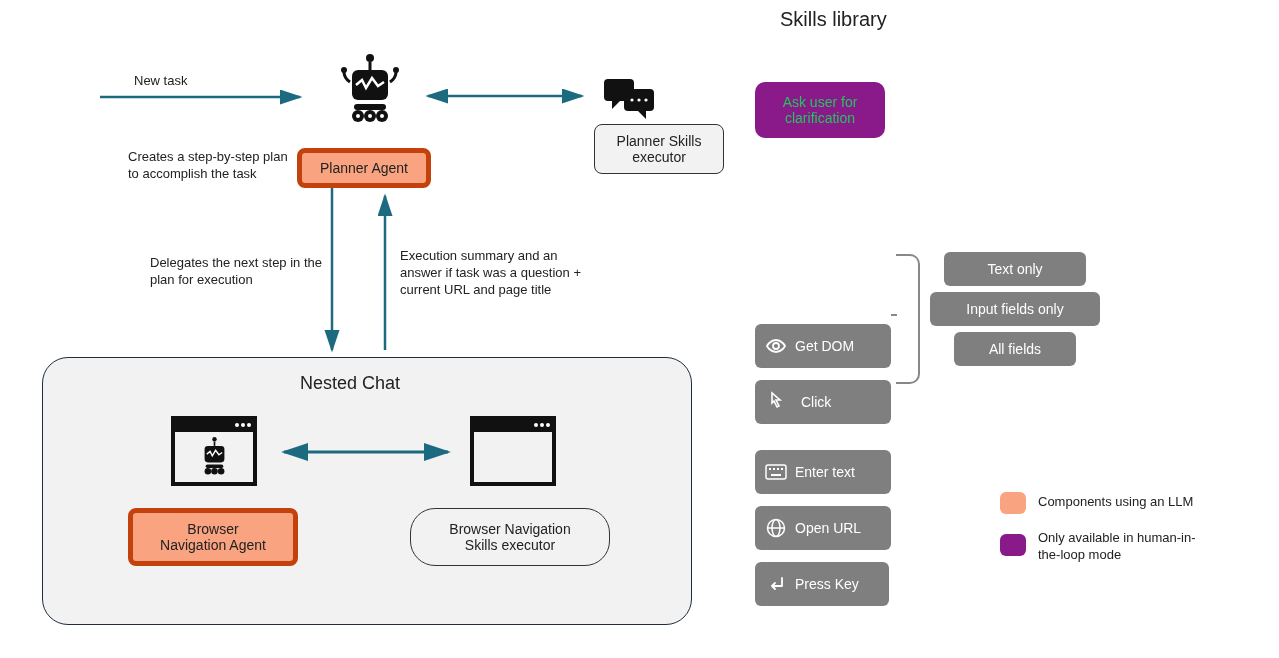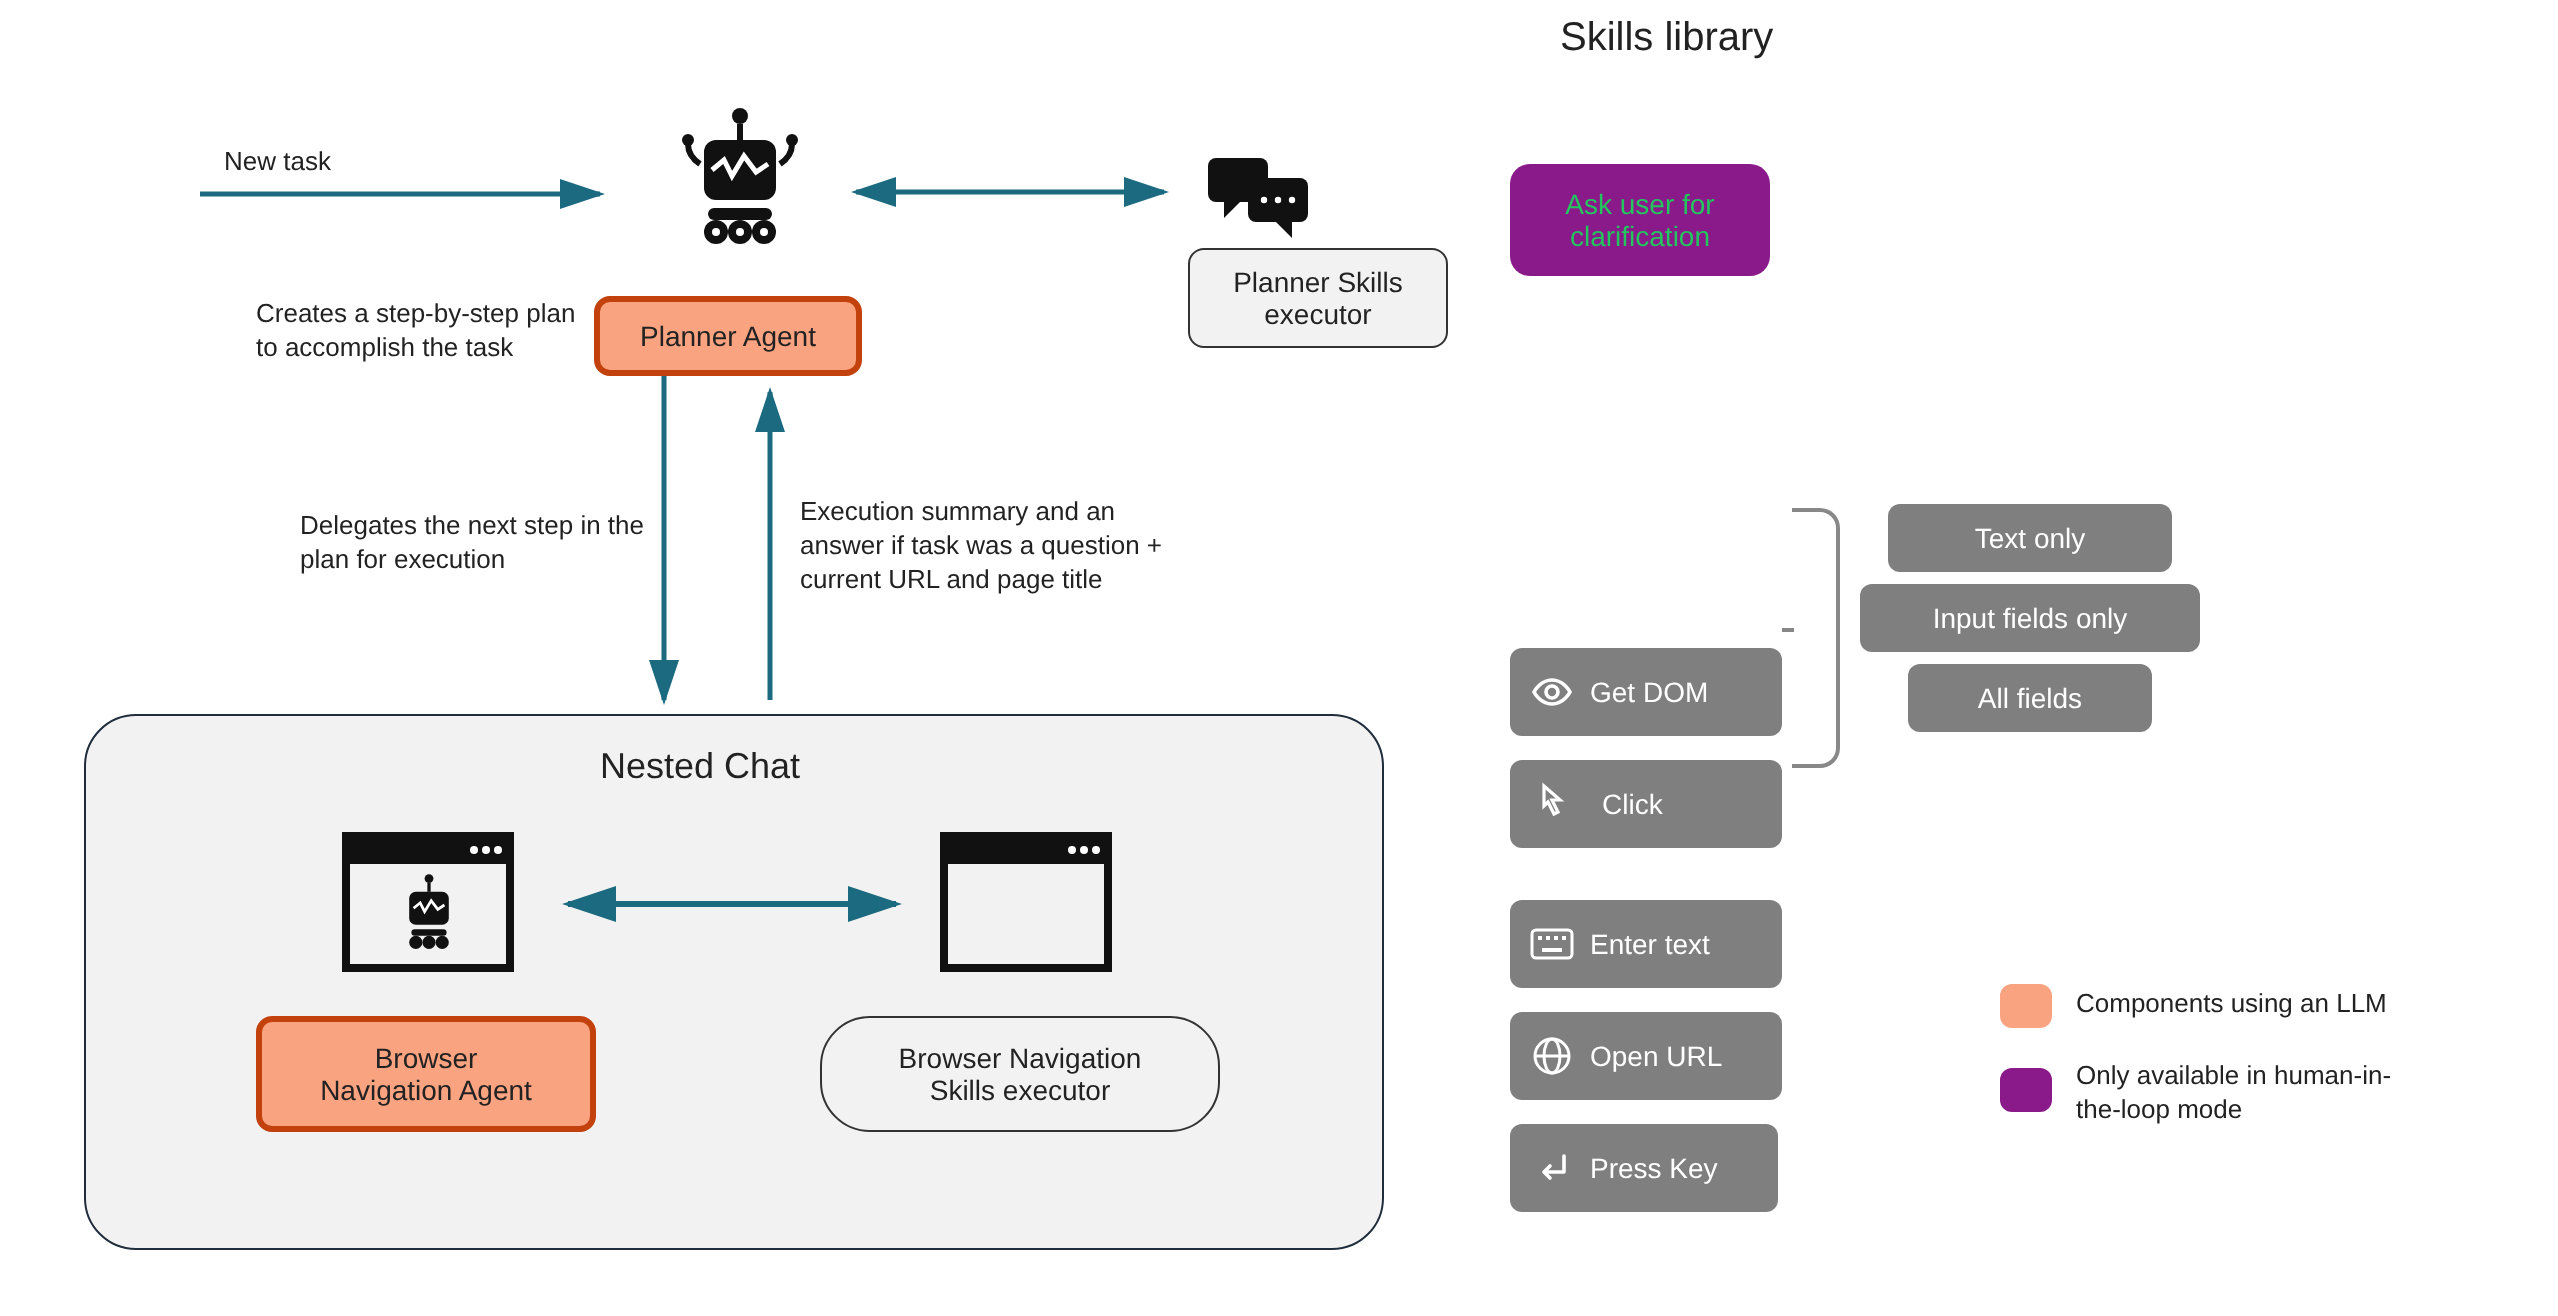--- a/index.html
+++ b/index.html
@@ -15,21 +15,21 @@
   }
   .abs { position: absolute; }
   .node {
     border-radius: 8px;
     display: flex;
     align-items: center;
     justify-content: center;
     text-align: center;
     padding: 6px 10px;
   }
-  .orange { background: #f9a381; border: 3px solid #c2410c; }
+  .orange { background: #f9a381; border: 5px solid #c2410c; }
   .grey-outline { background: #f2f2f2; border: 1px solid #333; }
   .purple { background: #8a1a8a; color: #22c55e; border-radius: 10px; }
   .grey-fill { background: #7f7f7f; color: #fff; border-radius: 6px; display:flex; align-items:center;margin-top:44px; }
   .grey-sub { background: #7f7f7f; color: #fff; border-radius: 6px; display:flex; align-items:center; justify-content:center; }
   .text-block { font-size: 13px; line-height: 1.3; }
   .nested-chat {
     border: 1.6px solid #1f2d3d;
     border-radius: 26px;
     background: #f2f2f2;
   }
@@ -42,21 +42,21 @@
     border-right: 2px solid #888;
     border-top-right-radius: 10px;
     border-bottom-right-radius: 10px;
   }
 </style>
 </head>
 <body>
 
 <div class="abs" style="left:780px; top:8px; font-size:20px;">Skills library</div>
 
-<div class="abs text-block" style="left:112px; top:73px;">New task</div>
+<div class="abs text-block" style="left:134px; top:73px;">New task</div>
 <svg class="arrow" style="left:100px; top:90px;" width="210" height="14">
   <defs>
     <marker id="ah" markerWidth="10" markerHeight="10" refX="8" refY="3" orient="auto">
       <path d="M0,0 L9,3 L0,6 Z" fill="#1b6a80"></path>
     </marker>
   </defs>
   <line x1="0" y1="7" x2="200" y2="7" stroke="#1b6a80" stroke-width="2.5" marker-end="url(#ah)"></line>
 </svg>
 
 <div class="abs" style="left:340px; top:52px;">

